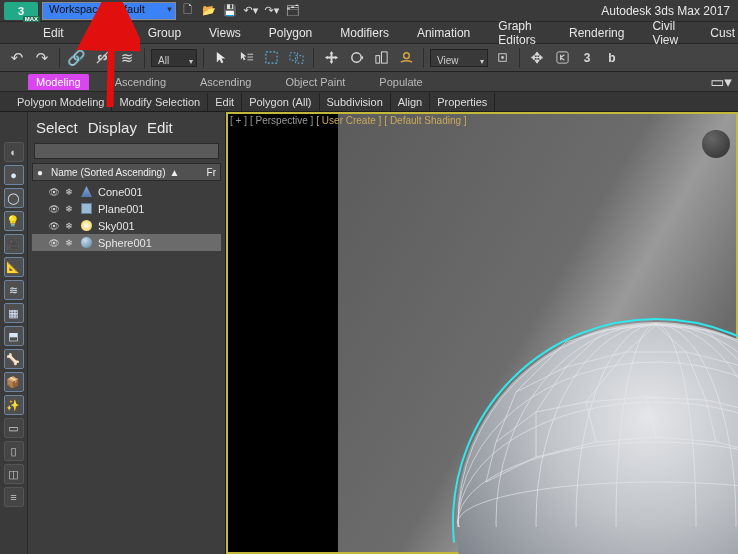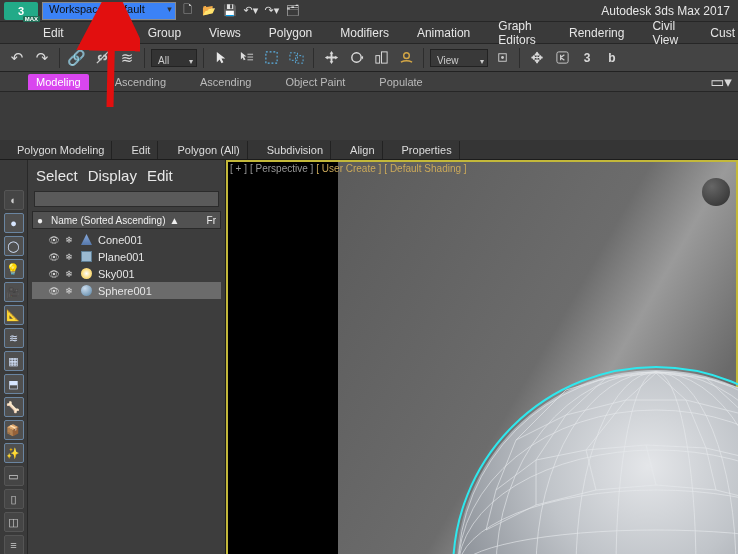--- a/index.html
+++ b/index.html
@@ -25,21 +25,21 @@
 .tsel{background:#333;color:#ccc;height:18px;border:1px solid #222;font-size:10px;padding:0 0 0 6px;display:flex;align-items:flex-end;position:relative;min-width:46px;}
 .tsel::after{content:"▾";position:absolute;right:3px;font-size:8px;}
 .tview{background:#393939;min-width:58px;}
 .tbtn svg{width:15px;height:15px;}
 
 
 .ribbon{background:#3f3f3f;height:20px;display:flex;align-items:center;gap:18px;padding-left:28px;border-bottom:1px solid #262626;font-size:11px;}
 .ribbon .seg{color:#bbb;padding:2px 8px;}
 .ribbon .seg.active{background:#d946ef;color:#fff;border-radius:2px 2px 0 0;}
 .ribbon .rb-ico{margin-left:auto;margin-right:8px;display:flex;gap:2px;}
-.subribbon{background:#353535;height:20px;display:flex;align-items:center;gap:12px;padding-left:10px;border-bottom:1px solid #1c1c1c;font-size:11px;margin-top:48px;}
+.subribbon{background:#353535;height:20px;display:flex;align-items:center;gap:0;padding-left:10px;border-bottom:1px solid #1c1c1c;font-size:11px;}
 .subribbon .sseg{color:#ddd;padding:3px 7px;border-right:1px solid #222;}
 
 
 .main{display:flex;height:calc(554px - 22px - 22px - 28px - 20px - 20px);}
 .sidebar{width:226px;background:#3d3d3d;border-right:1px solid #1c1c1c;display:flex;}
 .sidecol{width:28px;background:#3a3a3a;display:flex;flex-direction:column;align-items:center;padding-top:30px;gap:3px;border-right:1px solid #282828;}
 .sidecol .sico{width:20px;height:20px;background:#4f4f4f;border:1px solid #6a85a1;display:flex;align-items:center;justify-content:center;color:#d7e6ff;font-size:11px;border-radius:2px;}
 .sidecol .sico.notframed{border-color:#555;background:#454545;color:#ccc;}
 .scene-panel{flex:1;padding:4px 4px;}
 .scene-head{display:flex;gap:10px;padding:3px 4px;}
@@ -202,20 +202,21 @@
   <span class="seg">Ascending</span>
   <span class="seg">Ascending</span>
   <span class="seg">Object Paint</span>
   <span class="seg">Populate</span>
   <span class="rb-ico">
     <span class="tbtn" style="width:18px;height:16px">▭▾</span>
   </span>
 </div>
 <div class="subribbon">
   <span class="sseg">Polygon Modeling</span>
+  <span class="sseg">Modify Selection</span>
   <span class="sseg">Edit</span>
   <span class="sseg">Polygon (All)</span>
   <span class="sseg">Subdivision</span>
   <span class="sseg">Align</span>
   <span class="sseg">Properties</span>
 </div>
 
 <div class="main">
   <div class="sidebar">
     <div class="sidecol">

